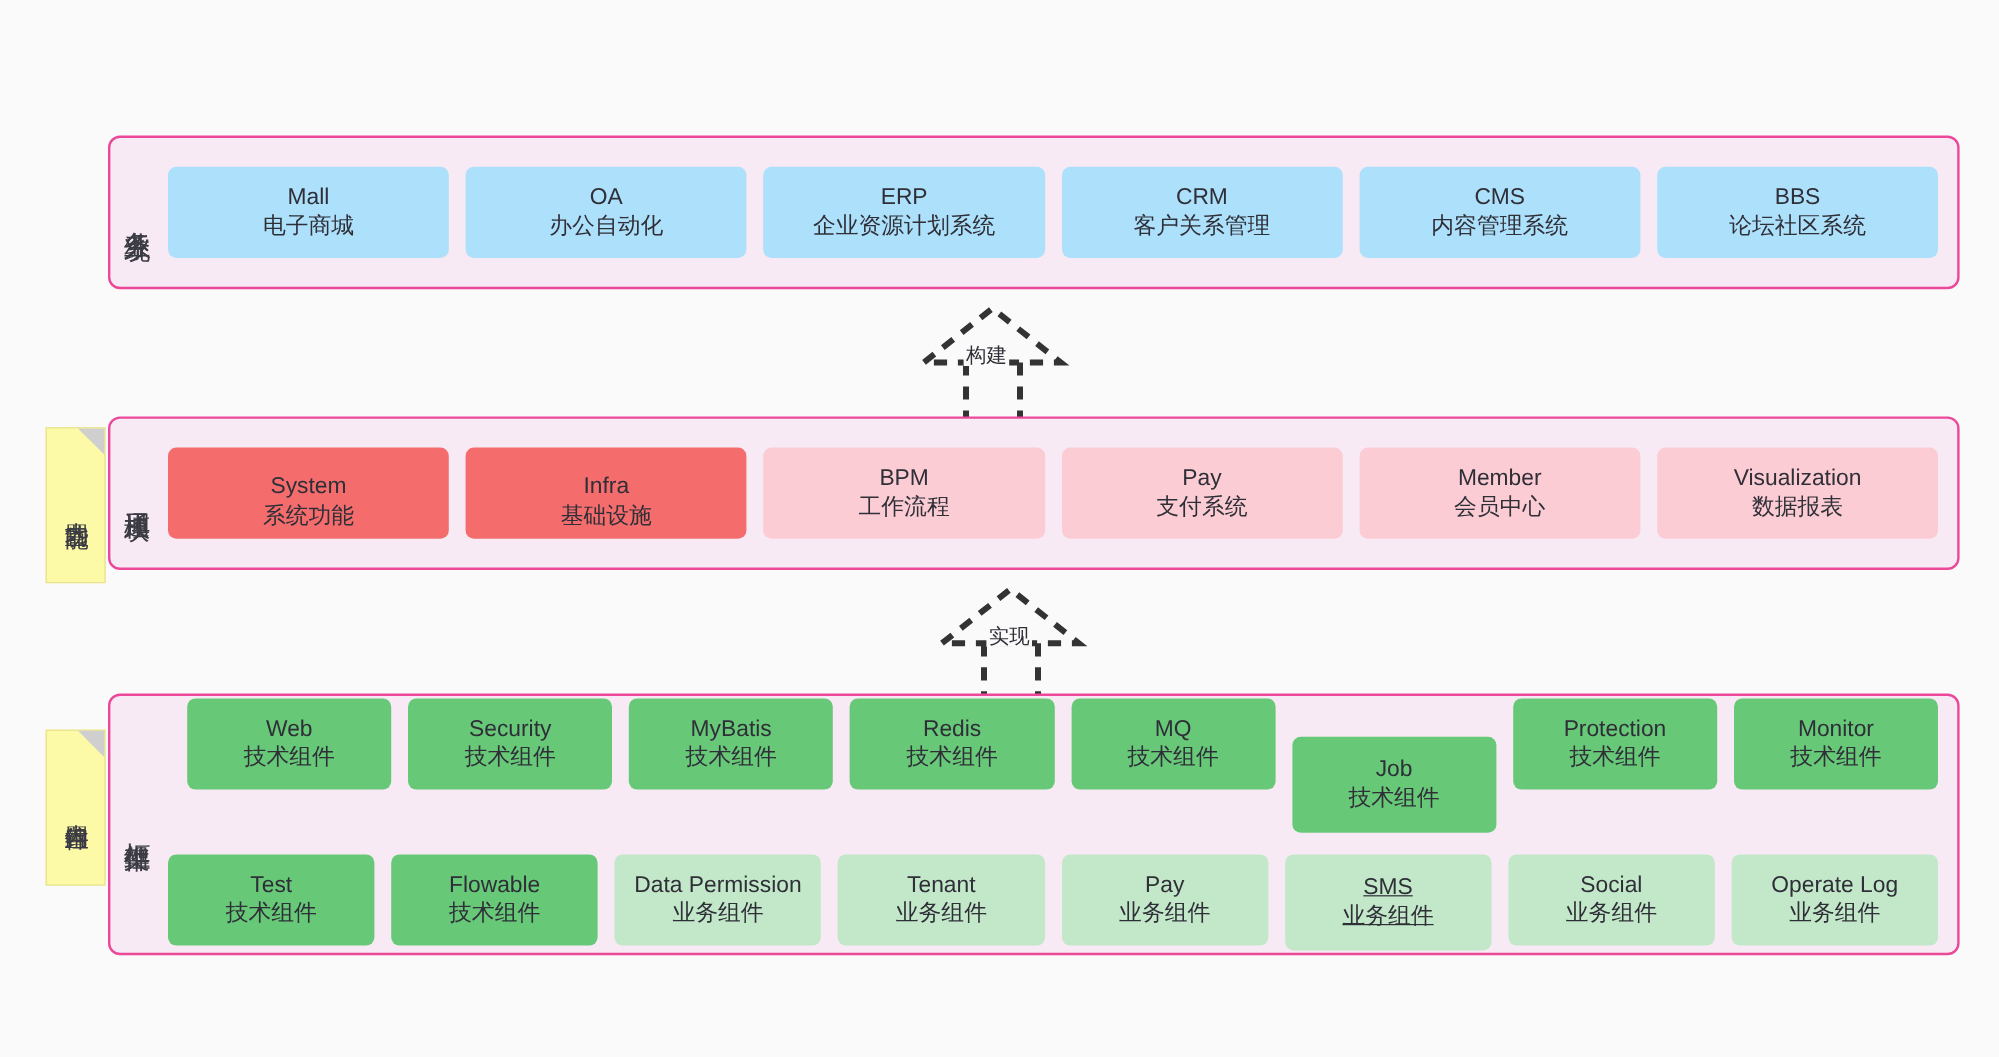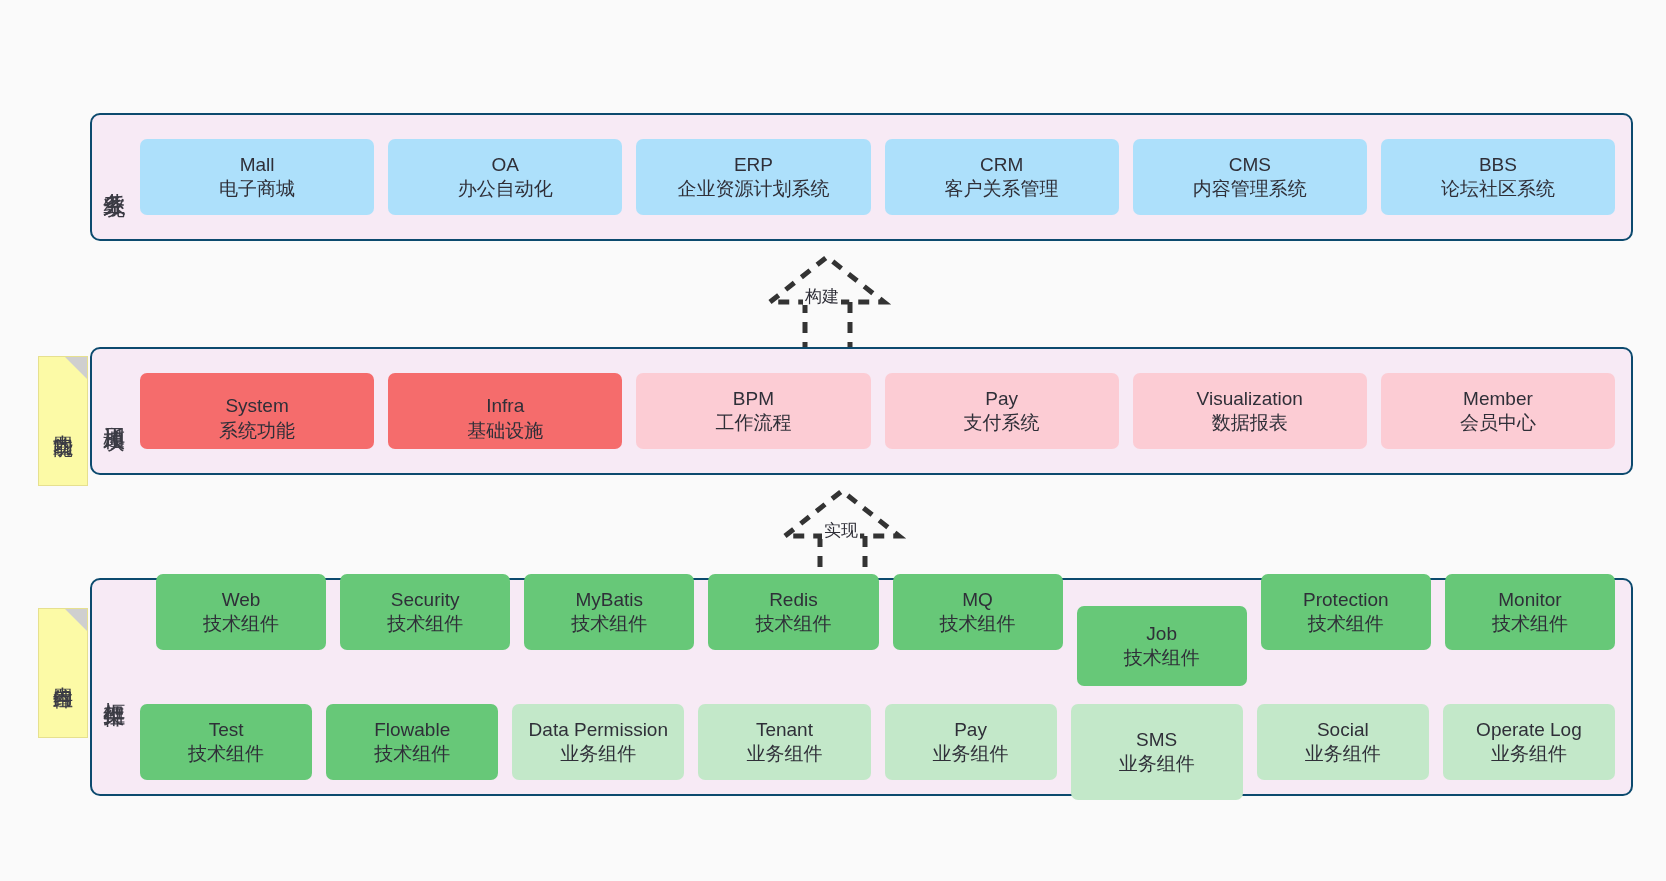--- a/index.html
+++ b/index.html
@@ -18,21 +18,21 @@
   #canvas {
     position: absolute;
     inset: 0;
   }
 
   
   .band {
     position: absolute;
     box-sizing: border-box;
     background: #f7eaf5;
-    border: 2px solid #0c4a6e;
+    border: 2px solid #ec4899;
     border-radius: 10px;
     display: flex;
     align-items: stretch;
   }
   .band-title {
     flex: 0 0 auto;
     width: 44px;
     display: flex;
     align-items: center;
     justify-content: center;
@@ -192,26 +192,26 @@
           </div>
           <div class="tile c-pink" style="height: 76px;">
             <span class="l1">BPM</span>
             <span class="l2">工作流程</span>
           </div>
           <div class="tile c-pink" style="height: 76px;">
             <span class="l1">Pay</span>
             <span class="l2">支付系统</span>
           </div>
           <div class="tile c-pink" style="height: 76px;">
+            <span class="l1">Member</span>
+            <span class="l2">会员中心</span>
+          </div>
+          <div class="tile c-pink" style="height: 76px;">
             <span class="l1">Visualization</span>
             <span class="l2">数据报表</span>
-          </div>
-          <div class="tile c-pink" style="height: 76px;">
-            <span class="l1">Member</span>
-            <span class="l2">会员中心</span>
           </div>
         </div>
     </div>
   </div>
 
   <div class="arrow-wrap" style="left:770px; top:484px; width:160px; height:100px;">
     <svg width="160" height="100" viewBox="0 0 160 100">
       <path d="M15 52 L72 7 L129 52 Z" fill="#fafafa" stroke="#333333" stroke-width="5" stroke-dasharray="11 9" stroke-linejoin="miter"></path>
       <path d="M50 52 L50 100 M95 52 L95 100" fill="none" stroke="#333333" stroke-width="5" stroke-dasharray="11 9"></path>
     </svg>
@@ -274,21 +274,21 @@
             <span class="l2">业务组件</span>
           </div>
           <div class="tile c-lightgreen" style="height: 76px;">
             <span class="l1">Tenant</span>
             <span class="l2">业务组件</span>
           </div>
           <div class="tile c-lightgreen" style="height: 76px;">
             <span class="l1">Pay</span>
             <span class="l2">业务组件</span>
           </div>
-          <div class="tile c-lightgreen" style="height: 96px;">
+          <div class="tile c-lightgreen" style="height: 80px; text-decoration: underline;">
             <span class="l1">SMS</span>
             <span class="l2">业务组件</span>
           </div>
           <div class="tile c-lightgreen" style="height: 76px;">
             <span class="l1">Social</span>
             <span class="l2">业务组件</span>
           </div>
           <div class="tile c-lightgreen" style="height: 76px;">
             <span class="l1">Operate Log</span>
             <span class="l2">业务组件</span>

